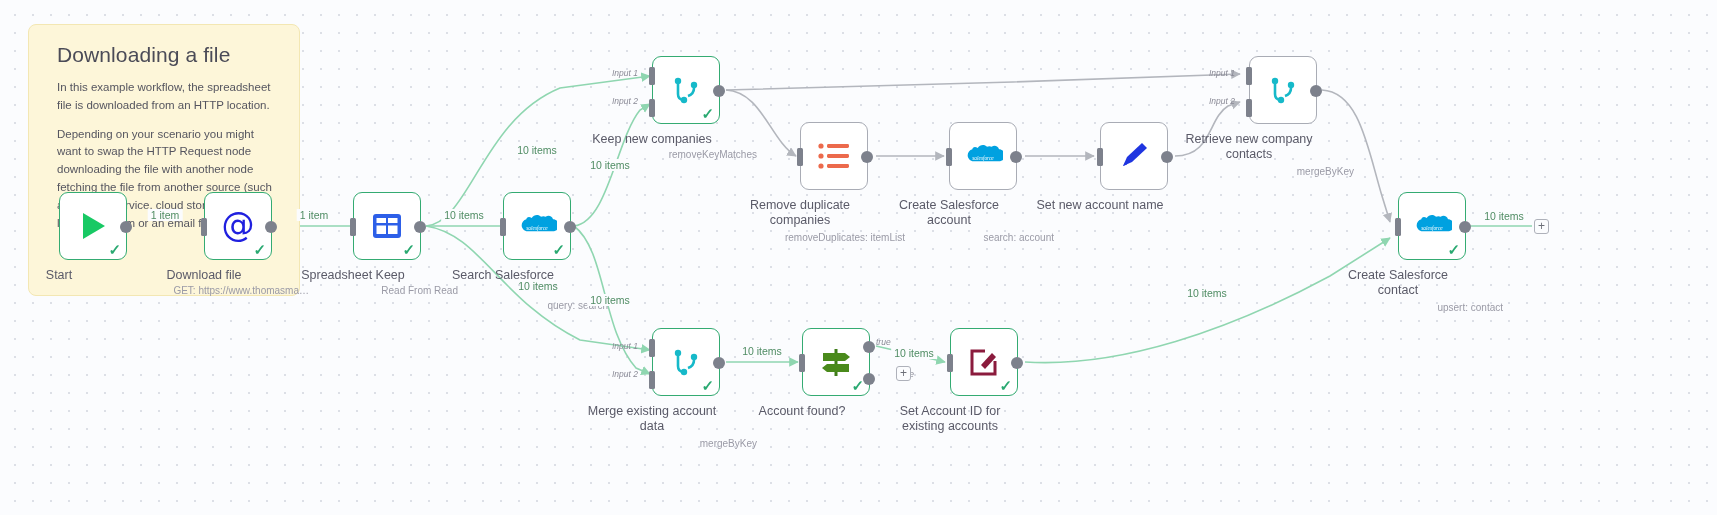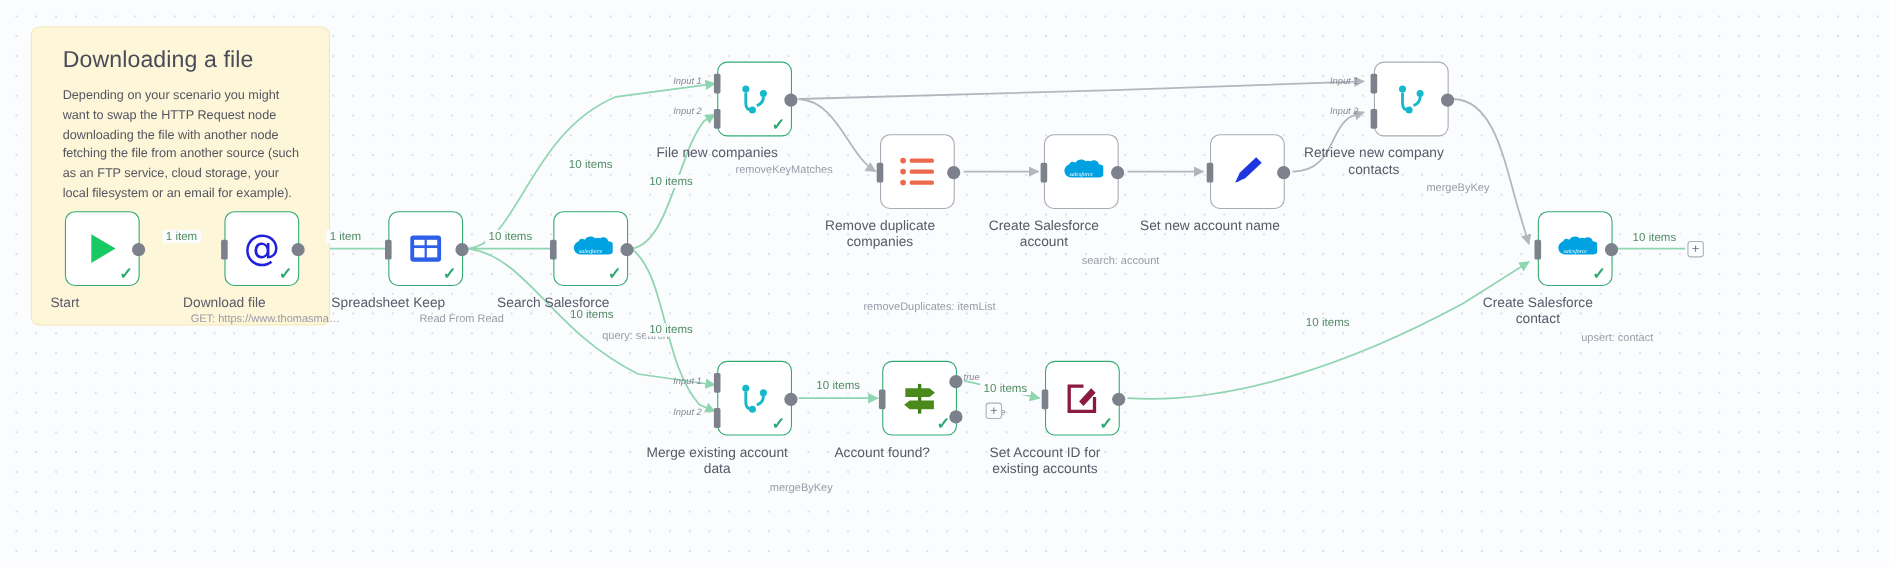--- a/index.html
+++ b/index.html
@@ -164,20 +164,21 @@
       <path d="M876,346 L945,362" stroke="#8fd6b0" marker-end="url(#ag)"></path>
 
       <path d="M1025,362 C1120,368 1230,330 1330,276 L1390,238" stroke="#8fd6b0" marker-end="url(#ag)"></path>
 
       <path d="M1470,226 L1532,226" stroke="#8fd6b0"></path>
     </g>
   </svg>
 
   <div class="sticky" style="left:28px;top:24px;width:272px;height:272px;padding-left:28px;">
     <h1>Downloading a file</h1>
+    <p>In this example workflow, the spreadsheet file is downloaded from an HTTP location.</p>
     <p>Depending on your scenario you might want to swap the HTTP Request node downloading the file with another node fetching the file from another source (such as an FTP service, cloud storage, your local filesystem or an email for example).</p>
   </div>
 
   <div class="node" style="left:59px;top:192px;">
     <div class="node-box trigger">
       <span>
         <svg width="34" height="34" viewBox="0 0 34 34">
             <path d="M7 4 L29 17 L7 30 Z" fill="#18c964"></path>
           </svg>
       </span>
@@ -246,21 +247,21 @@
           <circle cx="15" cy="27" r="3.2" fill="#16b9c9" stroke="none"></circle>
           <path d="M9 11 L9 21 Q9 27 15 27"></path>
           <path d="M25 15 Q25 21 19 23"></path>
         </svg>
       </span>
       <span class="check">✓</span>
       <span class="in-port p1"></span>
       <span class="in-port p2"></span>
       <span class="out-dot"></span>
     </div>
-    <div class="caption">File new companies</div>
+    <div class="caption">Keep new companies</div>
     <div class="subcaption sub1">removeKeyMatches</div>
   </div>
   <div class="io-label" style="left:612px;top:68px;">Input 1</div>
   <div class="io-label" style="left:612px;top:96px;">Input 2</div>
 
   <div class="node" style="left:800px;top:122px;">
     <div class="node-box idle">
       <span>
         <svg width="34" height="30" viewBox="0 0 34 30">
           <circle cx="4" cy="5" r="2.6" fill="#ec6a4c"></circle>
@@ -269,21 +270,21 @@
           <rect x="10" y="13" width="22" height="4" rx="1.4" fill="#ec6a4c"></rect>
           <circle cx="4" cy="25" r="2.6" fill="#ec6a4c"></circle>
           <rect x="10" y="23" width="22" height="4" rx="1.4" fill="#ec6a4c"></rect>
         </svg>
       </span>
       <span class="in-port"></span>
       <span class="out-dot"></span>
     </div>
     <div class="caption">Remove duplicate
 companies</div>
-    <div class="subcaption" style="top:110px;margin-top:42px;">removeDuplicates: itemList</div>
+    <div class="subcaption" style="top:110px;">removeDuplicates: itemList</div>
   </div>
 
   <div class="node" style="left:949px;top:122px;">
     <div class="node-box idle">
       <span>
         <svg width="40" height="28" viewBox="0 0 60 40">
           <path d="M22 8c3-5 10-6 14-2 2-1 5-1 7 0 4-3 10-1 11 4 5 0 9 4 9 9s-4 9-9 9H16c-5 0-9-4-9-9 0-4 3-8 7-9 0-3 4-5 8-2z" fill="#00a1e0"></path>
           <text x="30" y="26" font-size="8" fill="#ffffff" text-anchor="middle" font-family="&quot;Liberation Serif&quot;, serif" font-style="italic">salesforce</text>
         </svg>
       </span>

